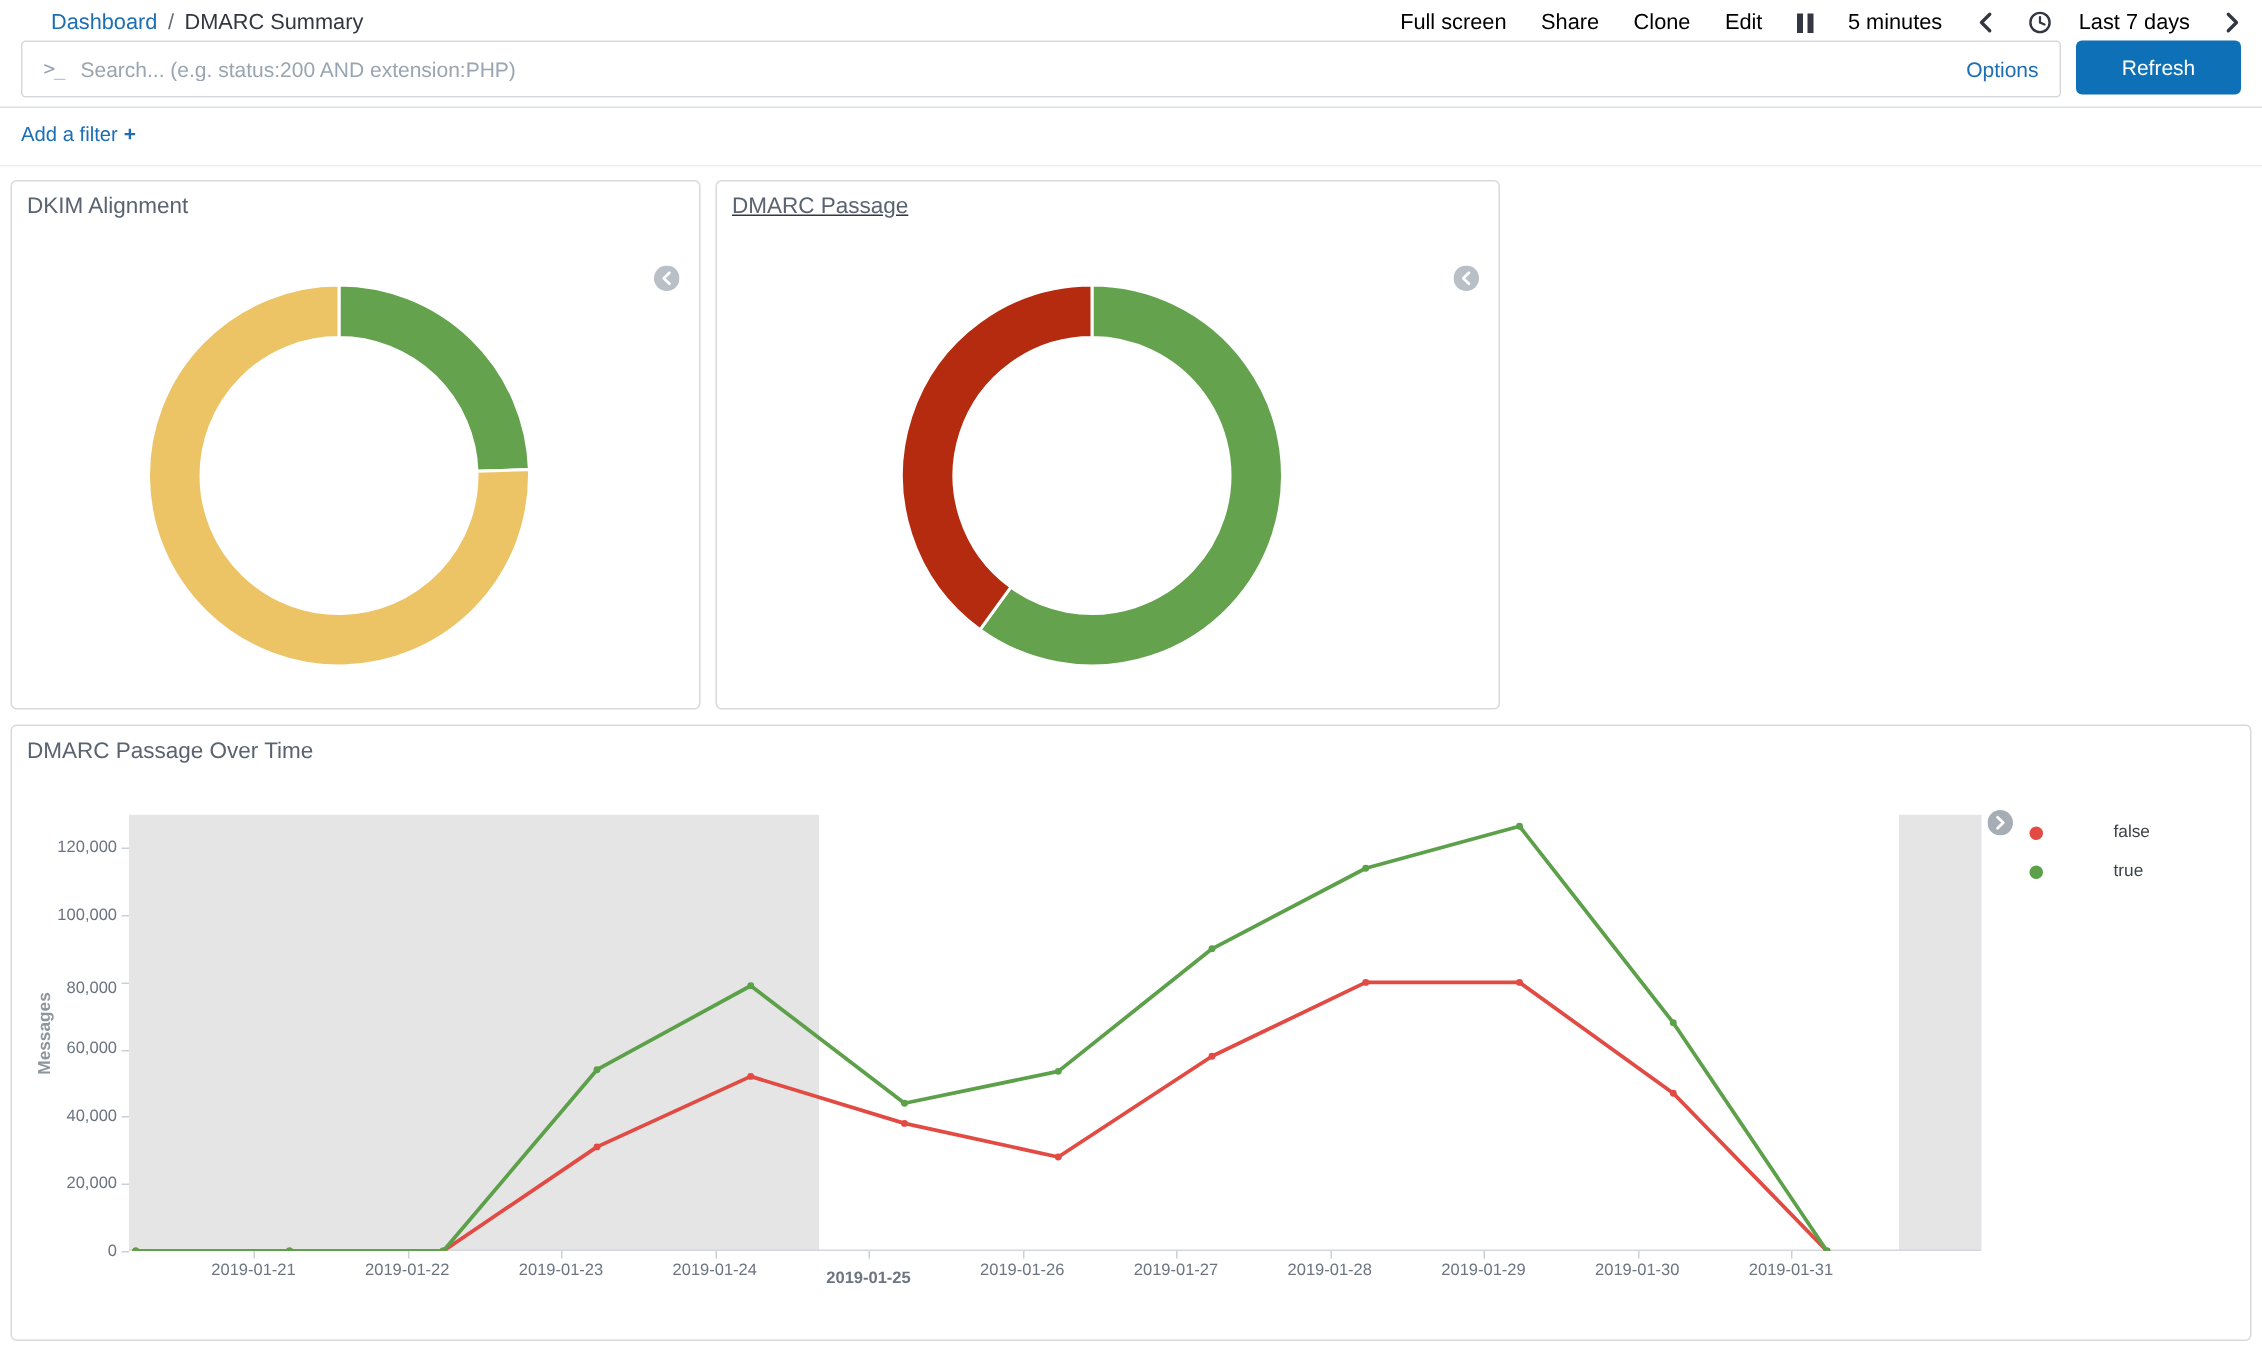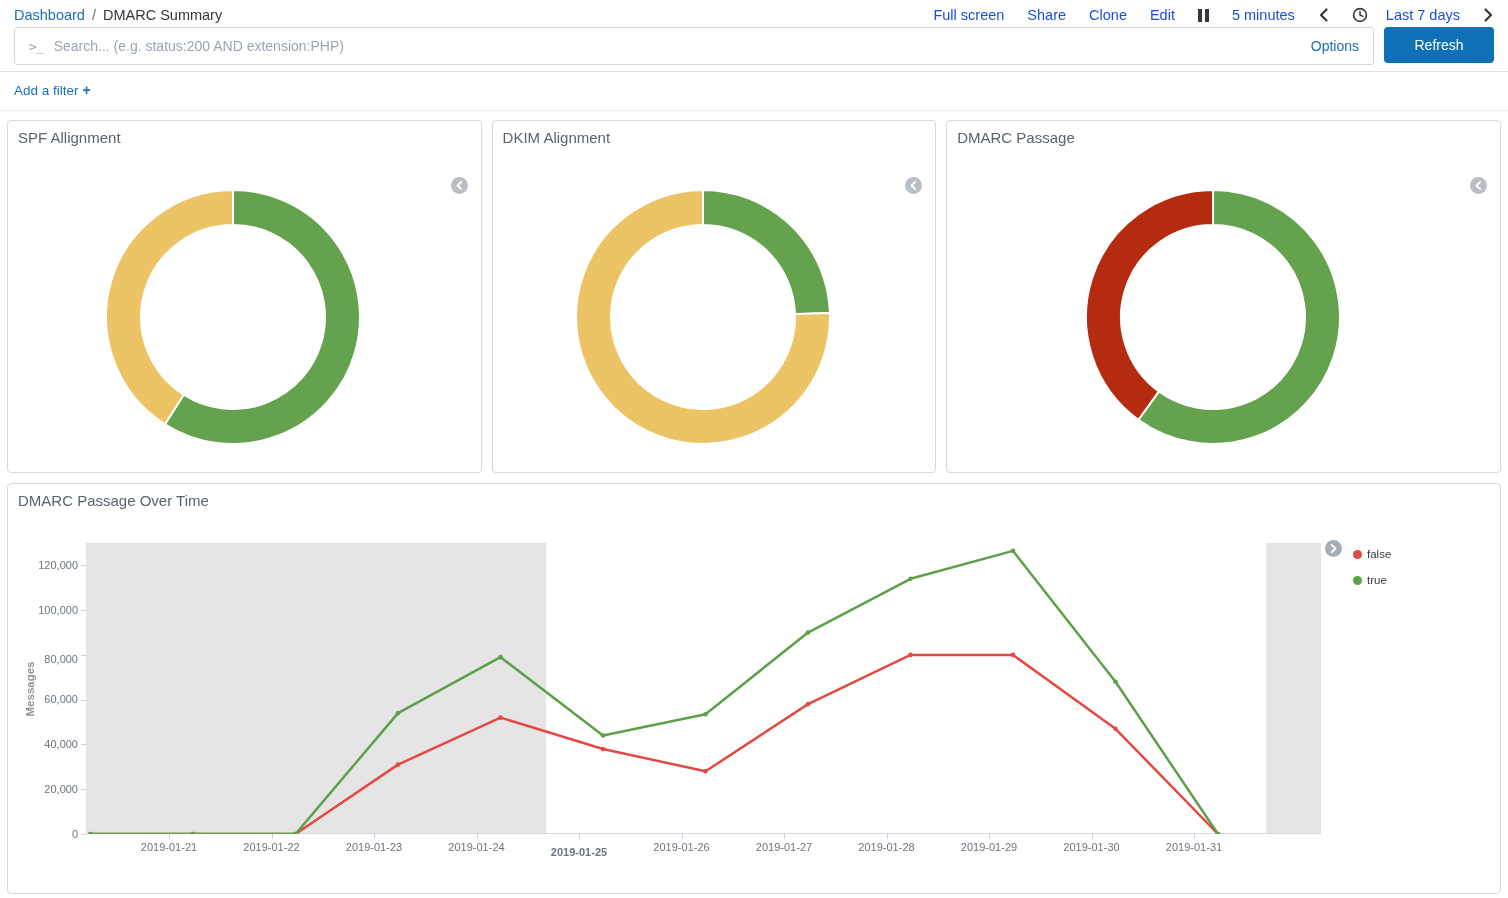--- a/index.html
+++ b/index.html
@@ -1,25 +1,25 @@
 <!DOCTYPE html>
 <html><head>
 <meta charset="utf-8">
 <style>
   * { margin:0; padding:0; box-sizing:border-box; }
   html,body { width:1508px; height:898px; background:#fff; font-family:"Liberation Sans","DejaVu Sans",sans-serif; color:#343741; overflow:hidden; }
 
   
   .topnav { height:26px; padding:4px 14px 0 14px; display:flex; justify-content:space-between; align-items:center; font-size:14.5px; }
-  .breadcrumbs { display:flex; align-items:center; gap:7px; }
+  .breadcrumbs { display:flex; align-items:center; gap:7px;margin-left:20px; }
   .breadcrumbs a { color:#1c6eb5; text-decoration:none; cursor:pointer; }
   .crumb-sep { color:#69707d; }
   .crumb-current { color:#343741; }
   .navmenu { display:flex; align-items:center; gap:23px; color:#39434e; }
-  .navmenu a { color:#1d4ed8; text-decoration:none; cursor:pointer; }
+  .navmenu a { color:#000000; text-decoration:none; cursor:pointer; }
   .pause { display:inline-flex; gap:3px; cursor:pointer; }
   .pause i { display:block; width:4px; height:13px; background:#343741; }
   .icon-chev { display:inline-flex; cursor:pointer; }
   .timepicker { display:inline-flex; align-items:center; gap:18px; cursor:pointer; }
 
   
   .querybar { display:flex; align-items:flex-start; padding:1px 14px 0 14px; gap:10px; border-bottom:1px solid #dde0e4; padding-bottom:6px; }
   .searchbox { flex:1; height:38px; background:#fff; border:1px solid #d5d9de; border-radius:3px; display:flex; align-items:center; padding:0 14px; }
   .prompt { font-family:"DejaVu Sans Mono","Liberation Mono",monospace; font-size:13px; color:#98a2b3; margin-right:11px; letter-spacing:-1px; }
   .searchbox input { flex:1; border:none; outline:none; font-size:14px; color:#343741; font-family:inherit; background:transparent; }
@@ -32,36 +32,36 @@
   .addfilter { color:#1c6eb5; font-size:13.5px; text-decoration:none; cursor:pointer; }
   .addfilter .plus { font-weight:bold; margin-left:4px; font-size:14px; }
 
   
   .panels { margin:9px 7px 0 7px; }
   .pie-row { display:flex; gap:10px; }
   .panel { position:relative; background:#fff; border:1px solid #d9d9d9; border-radius:4px; }
   .pie-panel { height:353px; }
   .pie-panel.p1 { width:491px; }
   .pie-panel.p2 { width:460px; }
-  .pie-panel.p3 { width:574px; }
+  .pie-panel.p3 { width:523px;text-decoration:underline; }
   .panel-title { font-size:15px; font-weight:400; color:#5a6370; padding:8px 10px; }
   .legend-toggle { position:absolute; right:13px; top:56px; width:17px; height:17px; cursor:pointer; }
   .donut { position:absolute; top:64px; left:50%; transform:translateX(-143px); width:264px; height:264px; }
 
   .line-panel { margin-top:10px; width:1494px; height:411px; }
   #timeline-chart { position:absolute; left:0; top:0; width:100%; height:100%; }
   .plot { position:absolute; left:78px; top:59px; width:1235px; height:291px; }
   .ytick-label { position:absolute; width:62px; text-align:right; font-size:11px; color:#6c7480; }
   .ytick-mark { position:absolute; width:5px; height:1px; background:#ccd0d5; }
   .xtick-label { position:absolute; width:90px; text-align:center; font-size:11px; color:#6c7480; }
   .xtick-mark { position:absolute; width:1px; height:5px; background:#ccd0d5; }
   .axis-title { position:absolute; font-size:11.5px; font-weight:bold; color:#8d959d; }
   .legend { position:absolute; left:1317px; top:56px; }
   .legend-items { margin-left:28px; margin-top:-14px; }
-  .legend-item { display:flex; align-items:center; height:14px; margin-bottom:12px; cursor:pointer; }
+  .legend-item { display:flex; align-items:center; height:14px; margin-bottom:12px; cursor:pointer;gap:42px; }
   .legend-item .dot { width:9px; height:9px; border-radius:50%; margin-right:5px; }
   .legend-item .lbl { font-size:11.5px; color:#3b4147; }
 </style>
 </head>
 <body>
 
 <header class="topnav">
   <div class="breadcrumbs">
     <a>Dashboard</a>
     <span class="crumb-sep">/</span>
@@ -107,33 +107,20 @@
   </div>
   <button class="refresh-btn">Refresh</button>
 </div>
 
 <div class="filterbar">
   <a class="addfilter"><span>Add a filter</span><span class="plus">+</span></a>
 </div>
 
 <main class="panels">
   <div class="pie-row">
-    <section class="panel pie-panel p1">
-      <h3 class="panel-title">SPF Allignment</h3>
-      <span class="legend-toggle">
-        <svg width="17" height="17" viewBox="0 0 17 17">
-            <circle cx="8.5" cy="8.5" r="8.5" fill="#b9bfc6"></circle>
-            <polyline points="10.3,4.8 6.5,8.5 10.3,12.2" fill="none" stroke="#fff" stroke-width="1.8" stroke-linecap="round" stroke-linejoin="round"></polyline>
-          </svg>
-      </span>
-      <div class="donut"><svg width="264" height="264" viewBox="0 0 264 264">
-            <path d="M132,5 A127,127 0 1 1 63.94999703766746,239.22964653875593 L82.70393486193232,209.67816914618538 A92,92 0 1 0 132,40 Z" fill="#64a24d" stroke="#fff" stroke-width="2"></path>
-            <path d="M63.94999703766746,239.22964653875593 A127,127 0 0 1 131.99999999999997,5 L131.99999999999997,40 A92,92 0 0 0 82.70393486193232,209.67816914618538 Z" fill="#ecc466" stroke="#fff" stroke-width="2"></path>
-          </svg></div>
-    </section>
     <section class="panel pie-panel p2">
       <h3 class="panel-title">DKIM Alignment</h3>
       <span class="legend-toggle">
         <svg width="17" height="17" viewBox="0 0 17 17">
             <circle cx="8.5" cy="8.5" r="8.5" fill="#b9bfc6"></circle>
             <polyline points="10.3,4.8 6.5,8.5 10.3,12.2" fill="none" stroke="#fff" stroke-width="1.8" stroke-linecap="round" stroke-linejoin="round"></polyline>
           </svg>
       </span>
       <div class="donut"><svg width="264" height="264" viewBox="0 0 264 264">
             <path d="M132,5 A127,127 0 0 1 258.9373331664479,128.0108335970777 L223.9546035536473,129.1102101648122 A92,92 0 0 0 132,40 Z" fill="#64a24d" stroke="#fff" stroke-width="2"></path>

